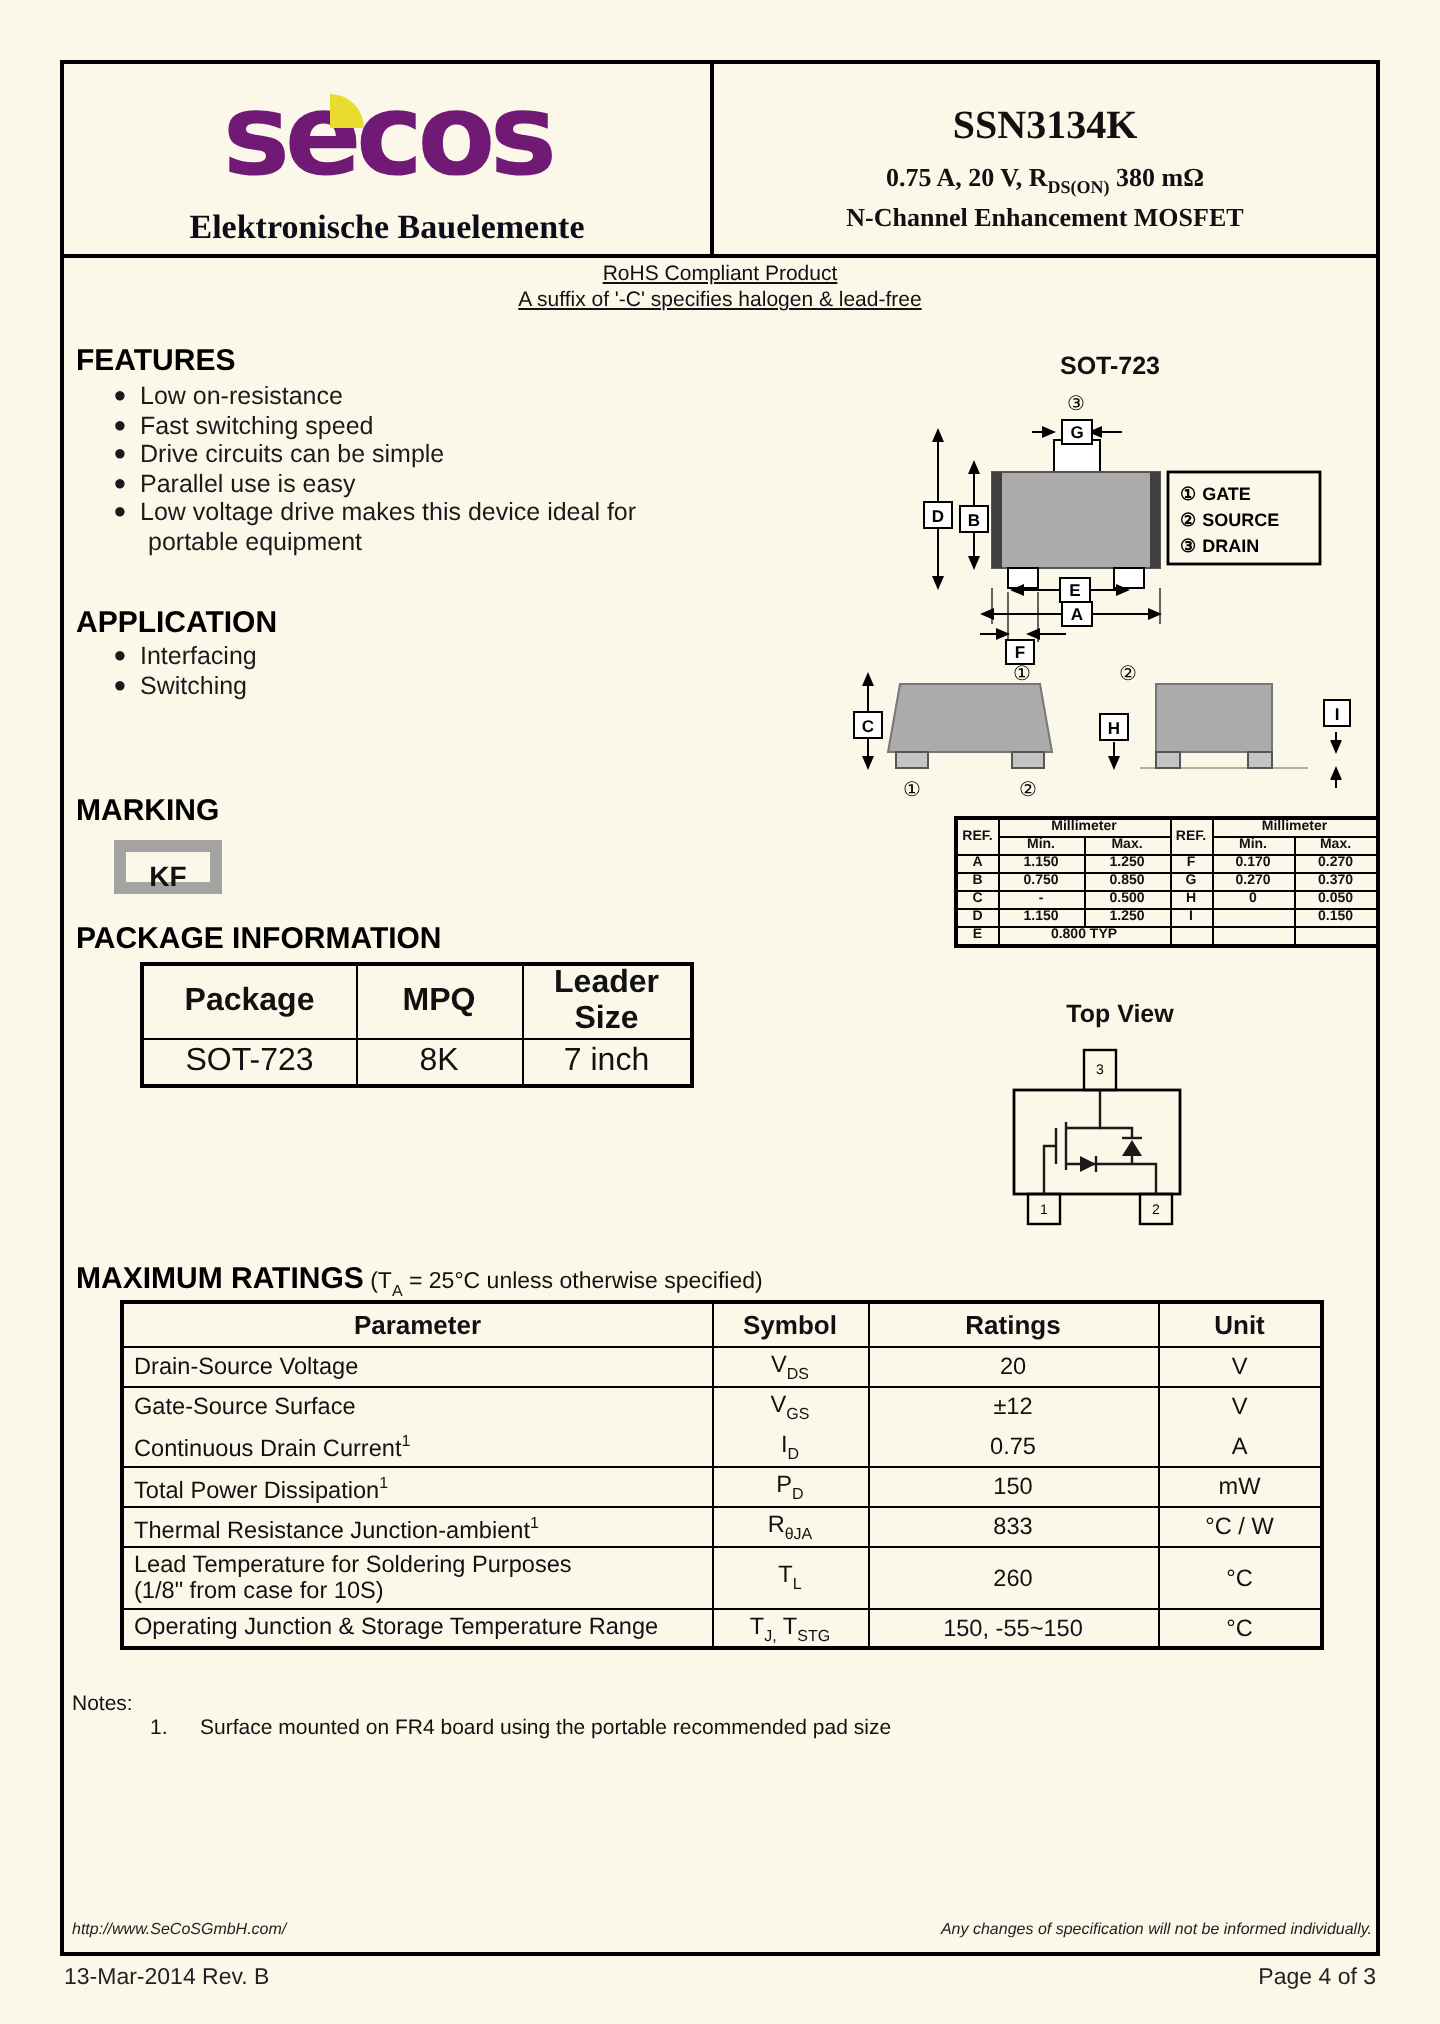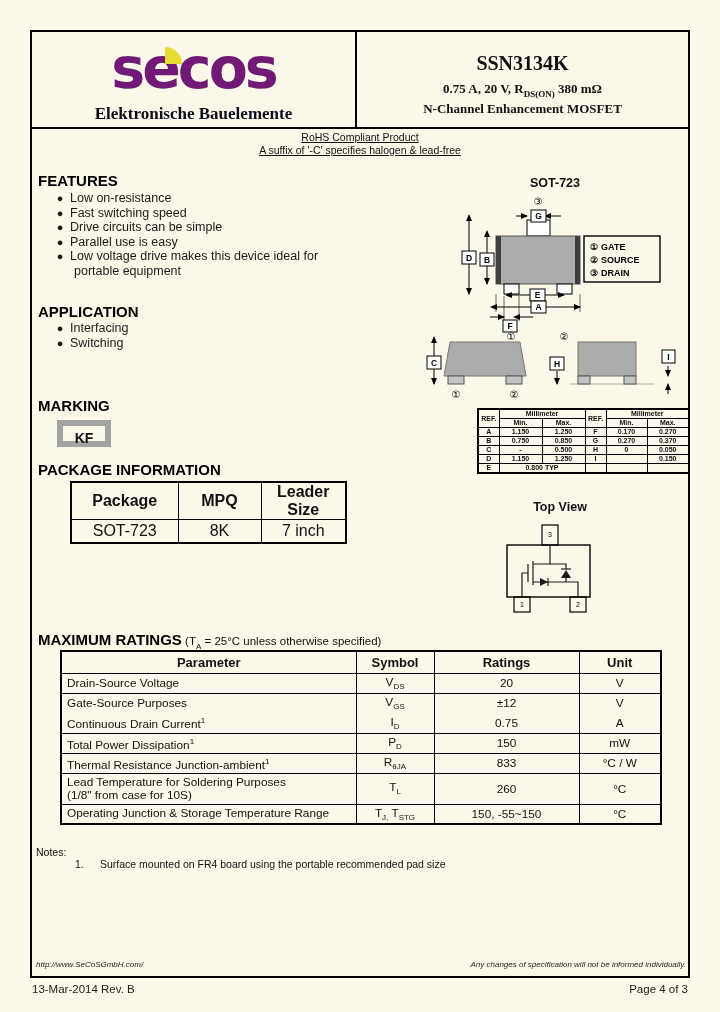--- a/index.html
+++ b/index.html
@@ -379,21 +379,21 @@
       <td>Ratings</td>
       <td>Unit</td>
     </tr>
     <tr>
       <td class="p"><span>Drain-Source Voltage</span></td>
       <td class="c"><span>V</span><sub>DS</sub></td>
       <td class="c">20</td>
       <td class="c">V</td>
     </tr>
     <tr class="nbb">
-      <td class="p"><span>Gate-Source Purposes</span></td>
+      <td class="p"><span>Gate-Source Surface</span></td>
       <td class="c"><span>V</span><sub>GS</sub></td>
       <td class="c">±12</td>
       <td class="c">V</td>
     </tr>
     <tr class="nbt">
       <td class="p"><span>Continuous Drain Current</span><sup>1</sup></td>
       <td class="c"><span>I</span><sub>D</sub></td>
       <td class="c">0.75</td>
       <td class="c">A</td>
     </tr>

